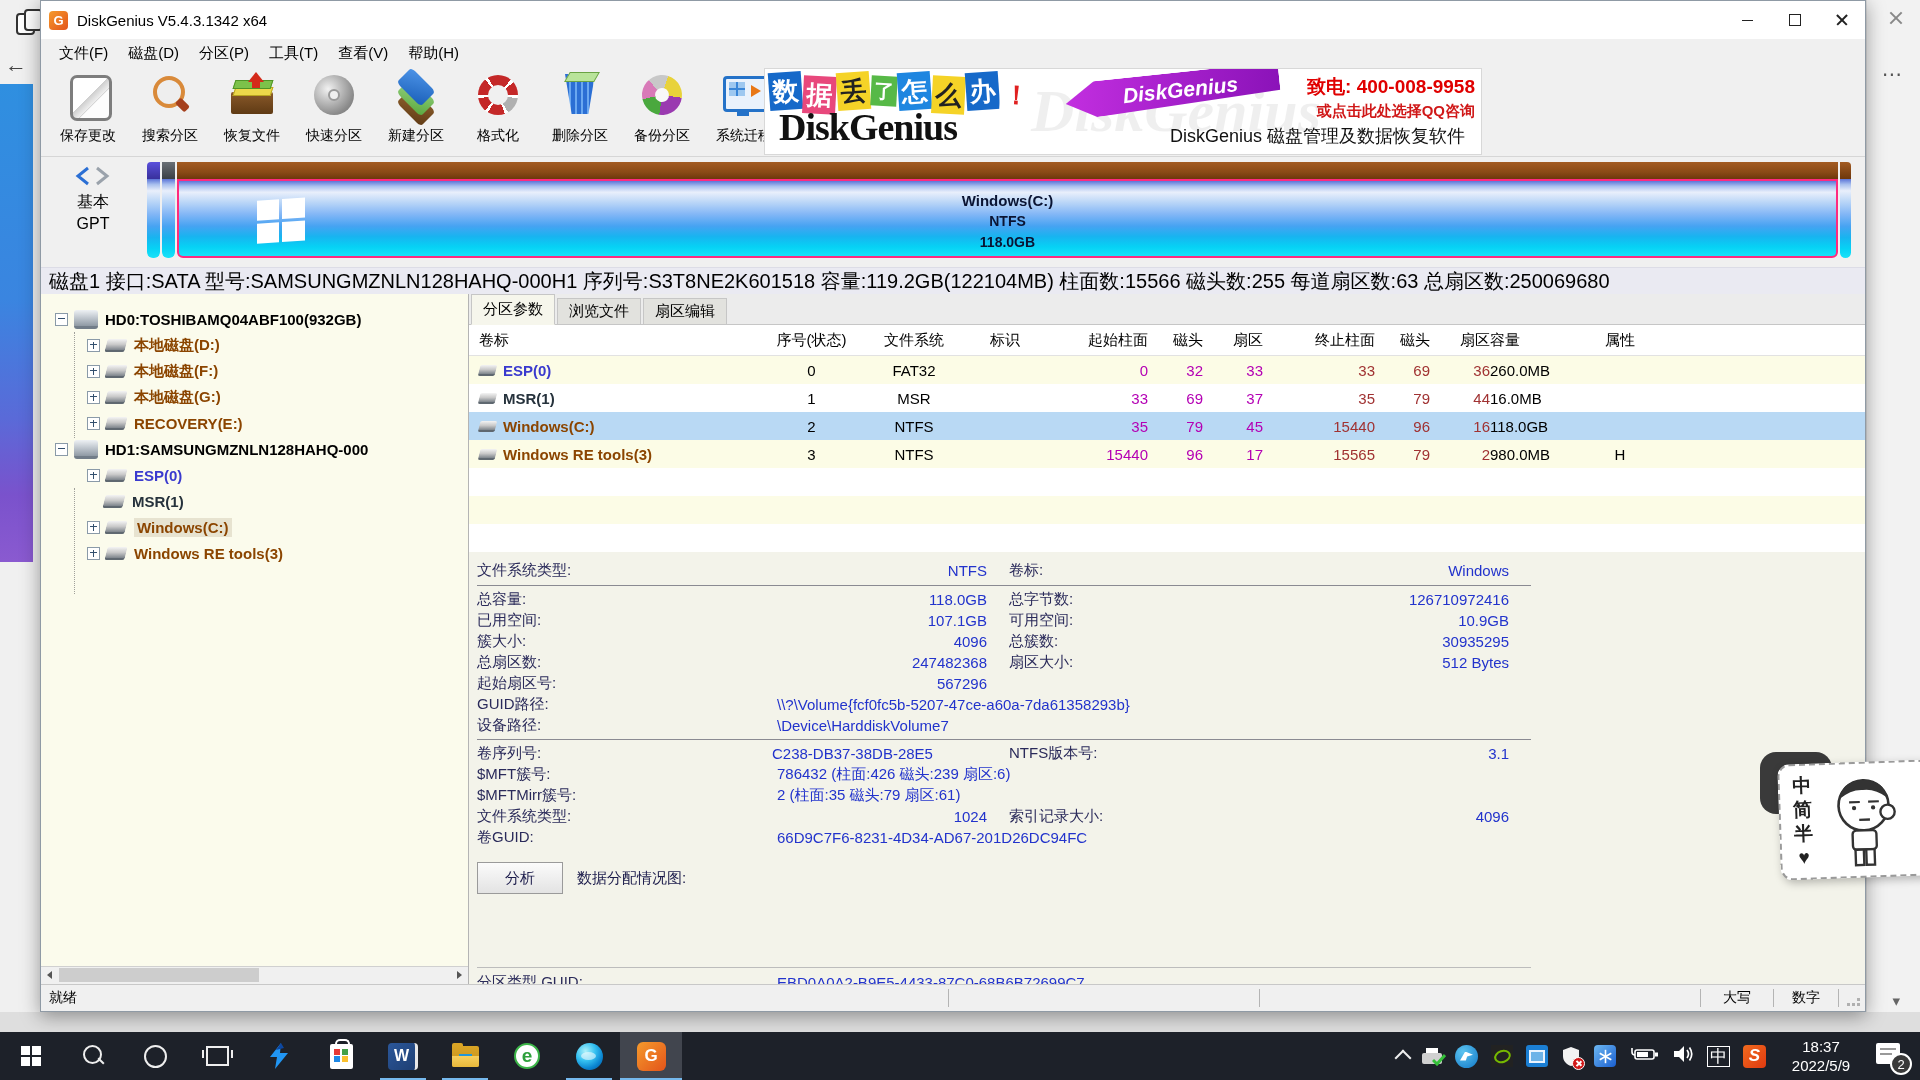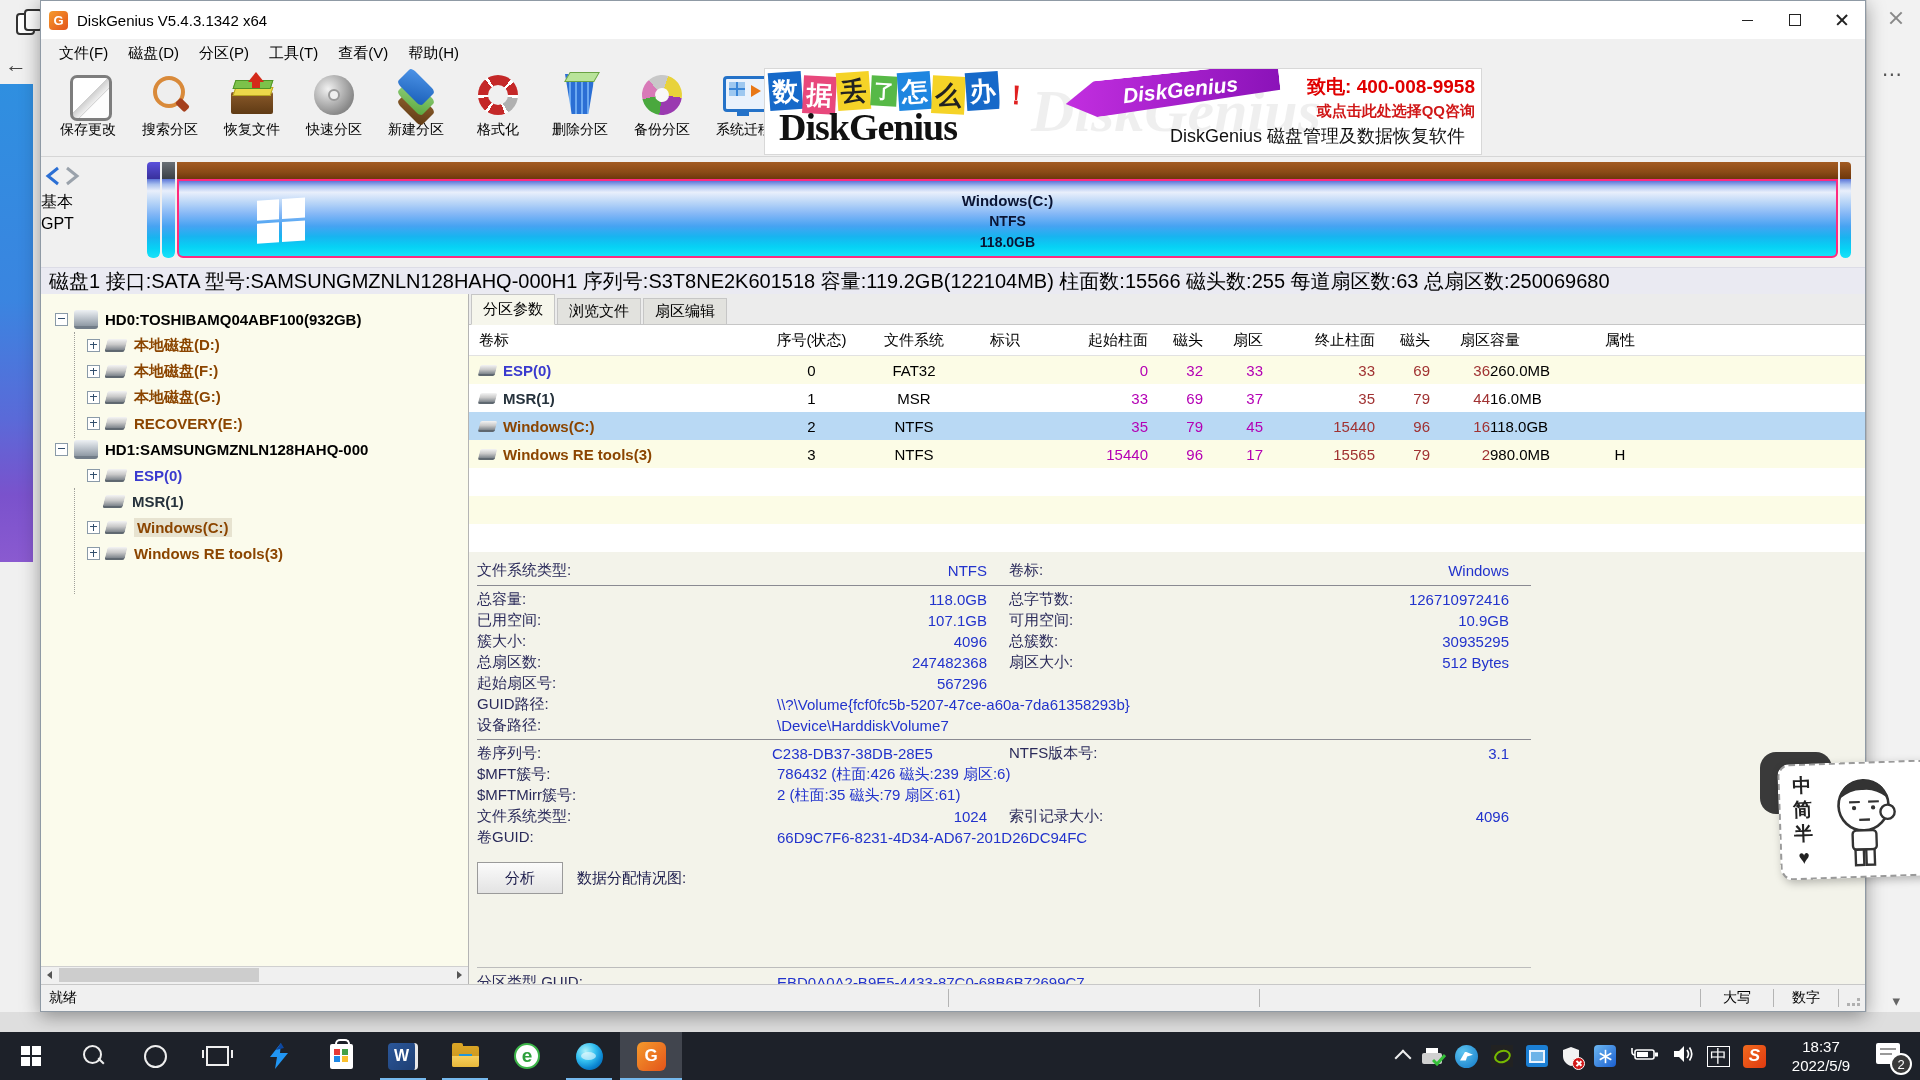--- a/index.html
+++ b/index.html
@@ -36,21 +36,21 @@
   .wb-close::before,.wb-close::after{content:"";position:absolute;width:14px;height:1.6px;background:#222}
   .wb-close::before{transform:rotate(45deg)}.wb-close::after{transform:rotate(-45deg)}
 
   .menubar{height:28px;background:#f0f0f0;display:flex;align-items:center;padding-left:8px;flex:0 0 auto}
   .menu-item{padding:0 10px;font-size:15px;color:#000}
 
   .toolbar{height:89px;background:#f0f0f0;border-bottom:1px solid #d6d6d6;position:relative;display:flex;
     align-items:flex-start;padding-left:6px;flex:0 0 auto}
   .tool{width:82px;display:flex;flex-direction:column;align-items:center;padding-top:5px}
   .ticon{width:46px;height:46px;position:relative}
-  .tlabel{margin-top:3px;font-size:14px;color:#000;white-space:nowrap}
+  .tlabel{margin-top:9px;font-size:14px;color:#000;white-space:nowrap}
 
   
   .i-save{width:36px;height:40px;margin:3px 5px;border:3px solid #7d7d7d;border-radius:7px;background:linear-gradient(135deg,#fff 45%,#cfcfcf 46%,#efefef 60%,#bdbdbd 61%,#fdfdfd 62%)}
   .i-search{position:relative}
   .i-search .lens{position:absolute;left:6px;top:4px;width:24px;height:24px;border:4px solid #d98a3a;border-radius:50%;background:#eee}
   .i-search .grip{position:absolute;left:29px;top:29px;width:13px;height:8px;background:#a5401e;transform:rotate(45deg);border-radius:2px}
   .i-recover .box{position:absolute;left:2px;bottom:4px;width:42px;height:22px;background:linear-gradient(180deg,#8a5a2a,#5f3a14);border-radius:2px}
   .i-recover .l1{position:absolute;left:5px;bottom:22px;width:36px;height:7px;background:#ecd84a;border:1px solid #b9a520;transform:skewX(-18deg)}
   .i-recover .l2{position:absolute;left:5px;bottom:29px;width:36px;height:7px;background:#7cc24a;border:1px solid #4f9426;transform:skewX(-18deg)}
   .i-recover .arr{position:absolute;left:19px;top:0;width:0;height:0;border-left:8px solid transparent;border-right:8px solid transparent;border-bottom:10px solid #d42a1a}
@@ -88,21 +88,21 @@
     clip-path:polygon(0 55%,14% 0,100% 0,100% 78%,14% 100%);display:flex;align-items:center;justify-content:center;transform:rotate(-6deg)}
   .ribbon span{color:#fff;font-size:21px;font-weight:bold;font-style:italic;padding-left:16px}
   .contact{position:absolute;right:6px;top:5px;text-align:right}
   .contact .phone{color:#e00000;font-size:19px;font-weight:bold}
   .contact .qq{color:#d01818;font-size:15px;font-weight:bold;margin-top:2px}
   .biglogo{position:absolute;left:14px;top:36px;font-size:38px;font-weight:bold;color:#111;font-family:"Liberation Serif",serif;letter-spacing:-1px}
   .tagline{position:absolute;right:16px;bottom:6px;font-size:18px;color:#111}
 
   
   .graph{height:110px;background:#f0f0f0;display:flex;flex:0 0 auto}
-  .gnav{width:104px;text-align:left;padding-top:8px;flex:0 0 auto}
+  .gnav{width:104px;text-align:center;padding-top:8px;flex:0 0 auto}
   .gmode{font-size:16px;color:#000;line-height:22px}
   .diskbar{flex:1;margin:5px 14px 9px 2px;display:flex;gap:2px;position:relative}
   .seg{display:flex;flex-direction:column}
   .seg .top{height:17px;flex:0 0 auto}
   .seg .body{flex:1;border-radius:0 0 6px 6px;
     background:linear-gradient(180deg,#5b74d8 0%,#a9c0ee 7%,#e9effb 15%,#c3dbf8 26%,#84b7f6 44%,#47a3f2 60%,#18b4f0 74%,#06d2f5 88%,#19e2f8 100%)}
   .seg-esp{width:13px}.seg-esp .top{background:linear-gradient(180deg,#5a50dc,#38309c);border-radius:4px 0 0 0}
   .seg-msr{width:13px}.seg-msr .top{background:linear-gradient(180deg,#6a7076,#3a3f45)}
   .seg-win{flex:1;position:relative}
   .seg-win .top{background:linear-gradient(180deg,#a35b22 0%,#8a4a16 60%,#6d370c 100%)}

